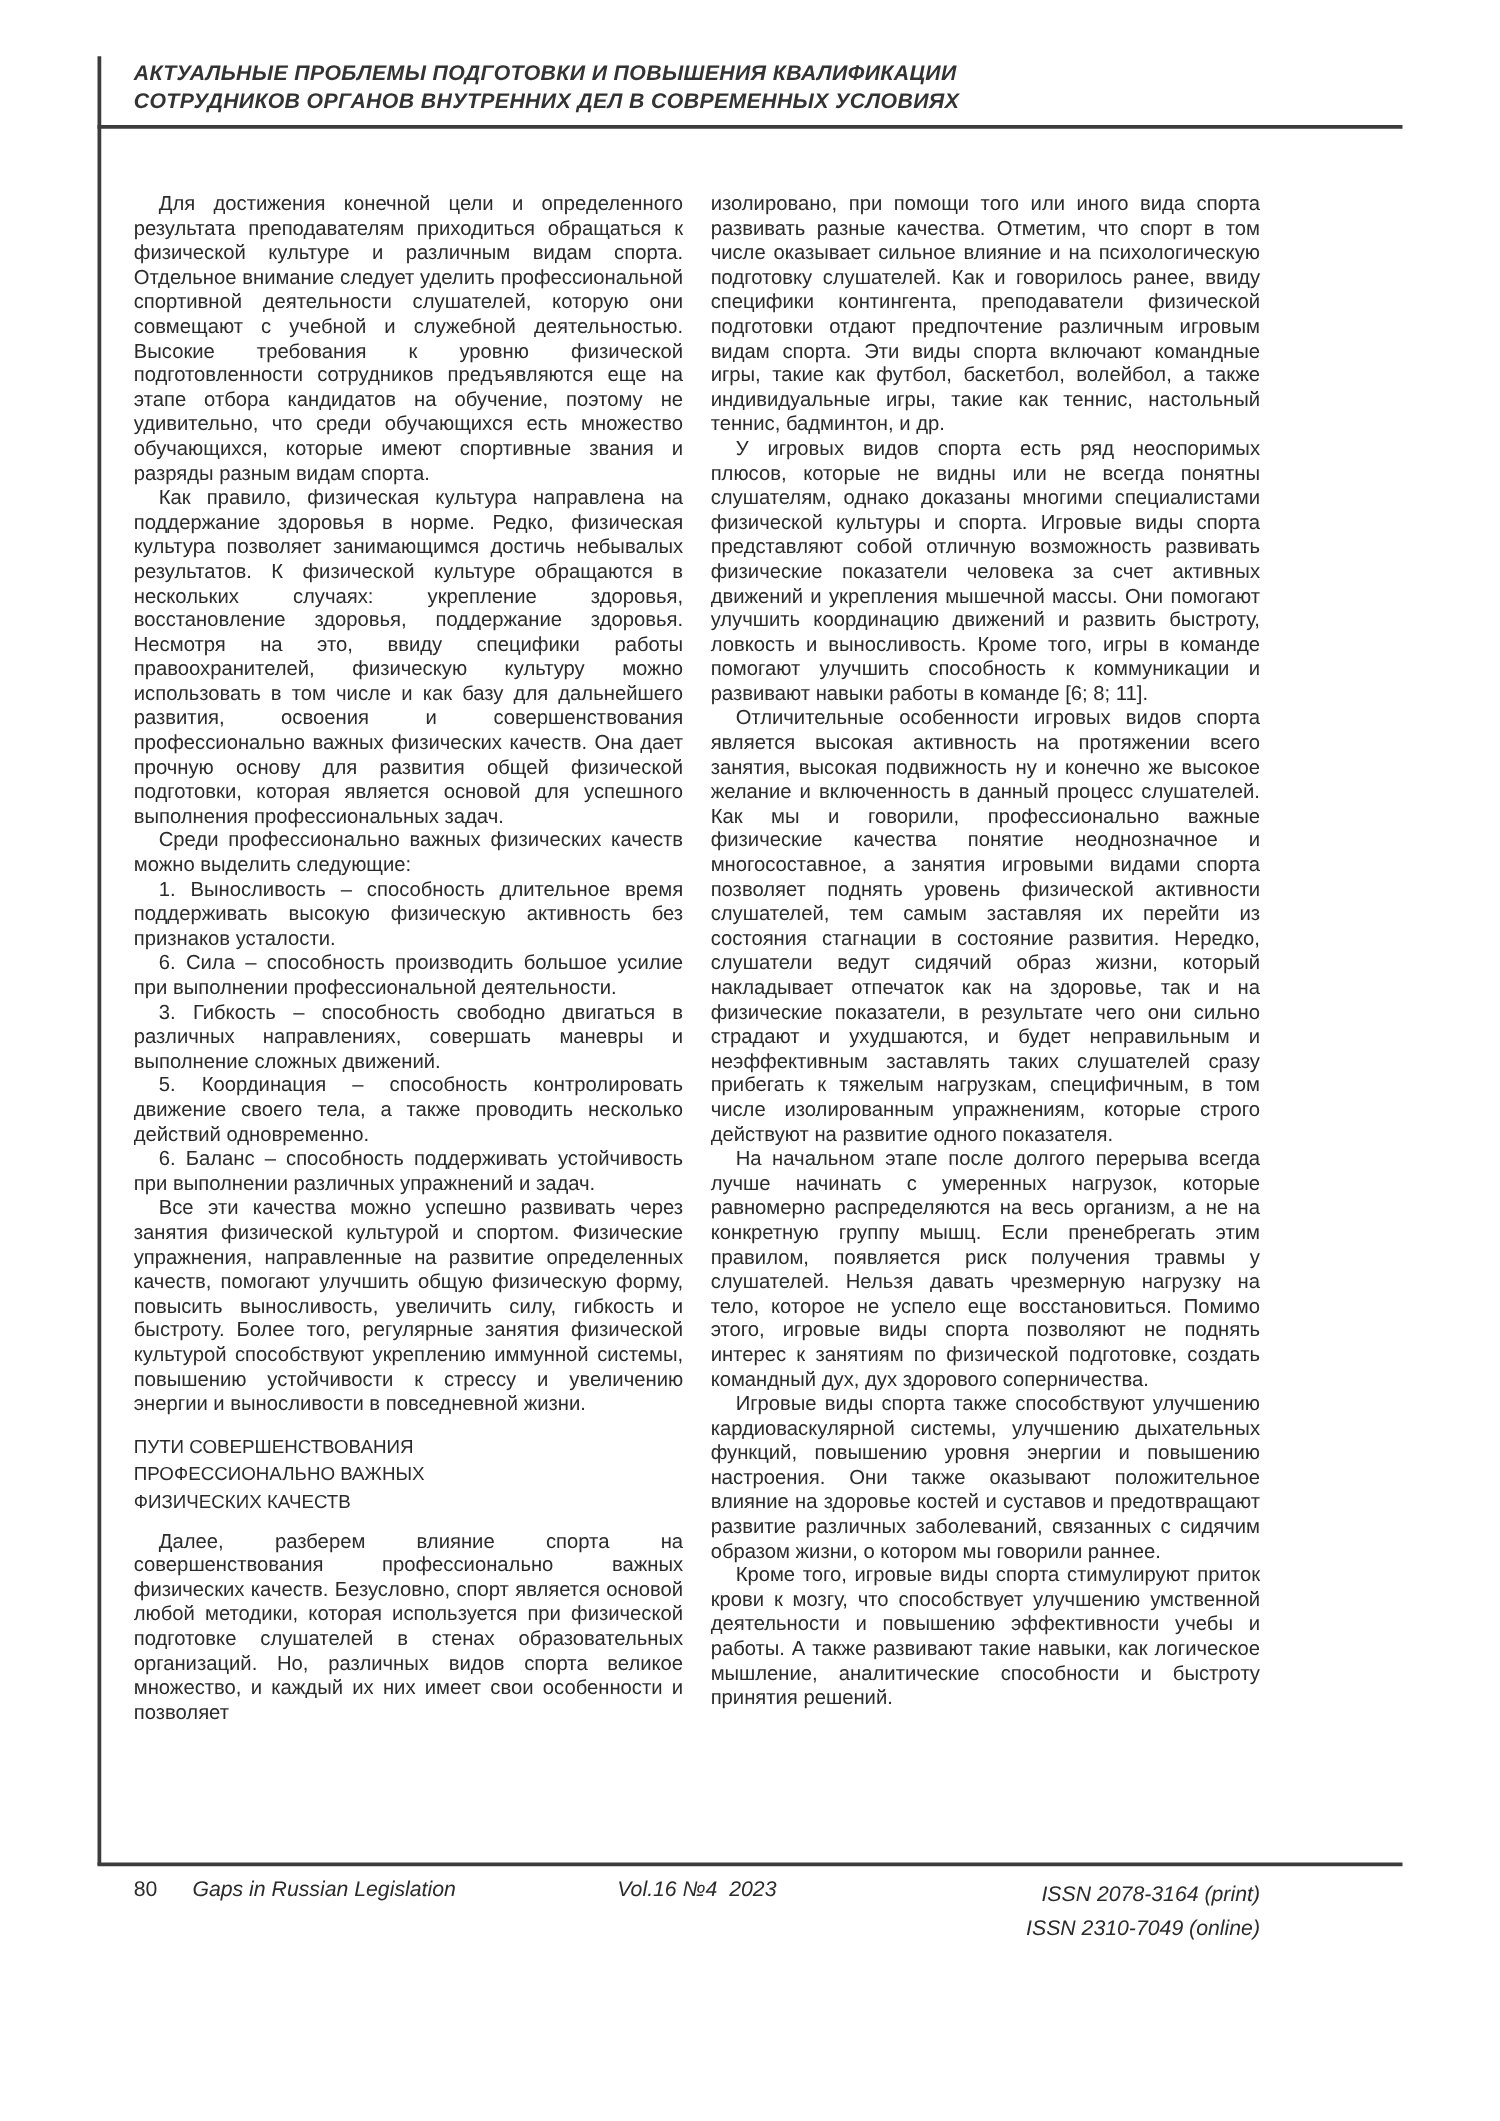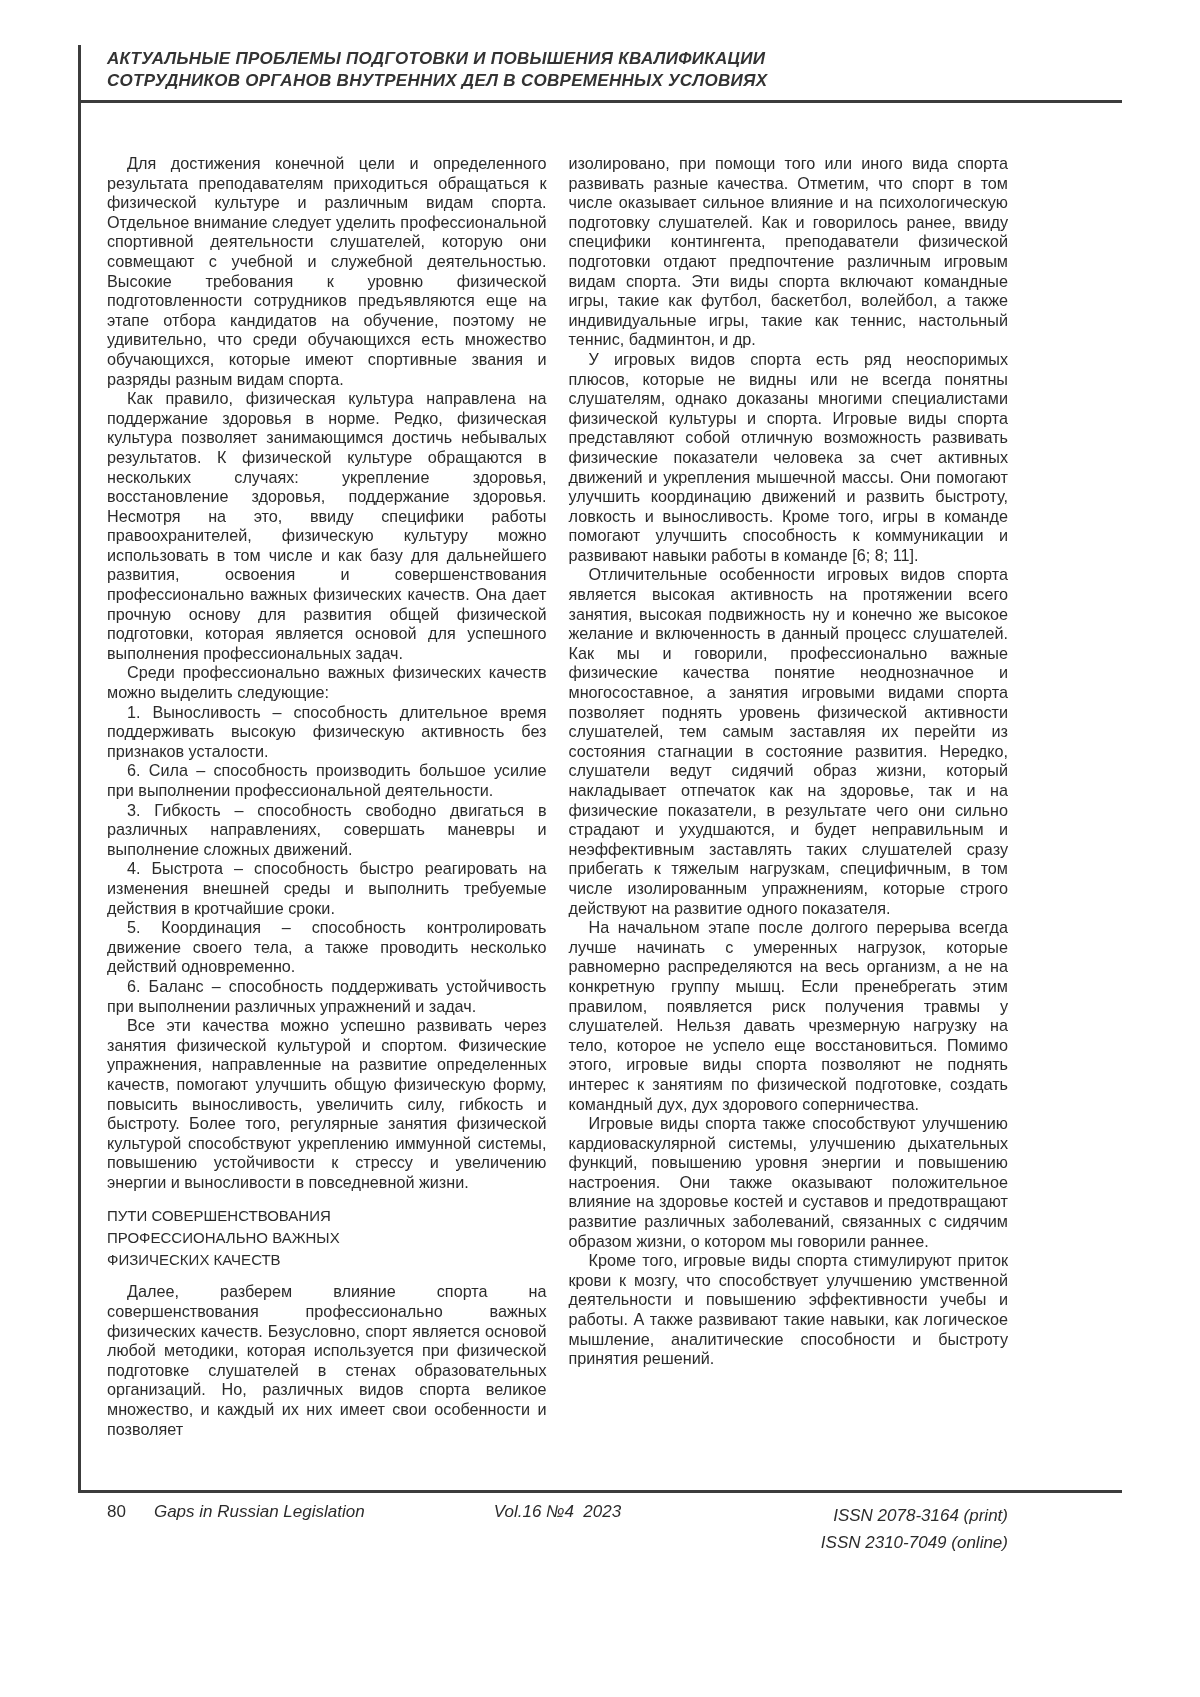--- a/index.html
+++ b/index.html
@@ -100,21 +100,20 @@
 
   <div class="columns">
 
     <div class="col">
       <p>Для достижения конечной цели и определенного результата преподавателям приходиться обращаться к физической культуре и различным видам спорта. Отдельное внимание следует уделить профессиональной спортивной деятельности слушателей, которую они совмещают с учебной и служебной деятельностью. Высокие требования к уровню физической подготовленности сотрудников предъявляются еще на этапе отбора кандидатов на обучение, поэтому не удивительно, что среди обучающихся есть множество обучающихся, которые имеют спортивные звания и разряды разным видам спорта.</p>
       <p>Как правило, физическая культура направлена на поддержание здоровья в норме. Редко, физическая культура позволяет занимающимся достичь небывалых результатов. К физической культуре обращаются в нескольких случаях: укрепление здоровья, восстановление здоровья, поддержание здоровья. Несмотря на это, ввиду специфики работы правоохранителей, физическую культуру можно использовать в том числе и как базу для дальнейшего развития, освоения и совершенствования профессионально важных физических качеств. Она дает прочную основу для развития общей физической подготовки, которая является основой для успешного выполнения профессиональных задач.</p>
       <p>Среди профессионально важных физических качеств можно выделить следующие:</p>
       <p>1. Выносливость – способность длительное время поддерживать высокую физическую активность без признаков усталости.</p>
       <p>6. Сила – способность производить большое усилие при выполнении профессиональной деятельности.</p>
       <p>3. Гибкость – способность свободно двигаться в различных направлениях, совершать маневры и выполнение сложных движений.</p>
-      <p>4. Быстрота – способность быстро реагировать на изменения внешней среды и выполнить требуемые действия в кротчайшие сроки.</p>
       <p>5. Координация – способность контролировать движение своего тела, а также проводить несколько действий одновременно.</p>
       <p>6. Баланс – способность поддерживать устойчивость при выполнении различных упражнений и задач.</p>
       <p>Все эти качества можно успешно развивать через занятия физической культурой и спортом. Физические упражнения, направленные на развитие определенных качеств, помогают улучшить общую физическую форму, повысить выносливость, увеличить силу, гибкость и быстроту. Более того, регулярные занятия физической культурой способствуют укреплению иммунной системы, повышению устойчивости к стрессу и увеличению энергии и выносливости в повседневной жизни.</p>
 
       <h2 class="section-heading">
         <span class="hl">ПУТИ СОВЕРШЕНСТВОВАНИЯ</span>
         <span class="hl">ПРОФЕССИОНАЛЬНО ВАЖНЫХ</span>
         <span class="hl">ФИЗИЧЕСКИХ КАЧЕСТВ</span>
       </h2>
 

